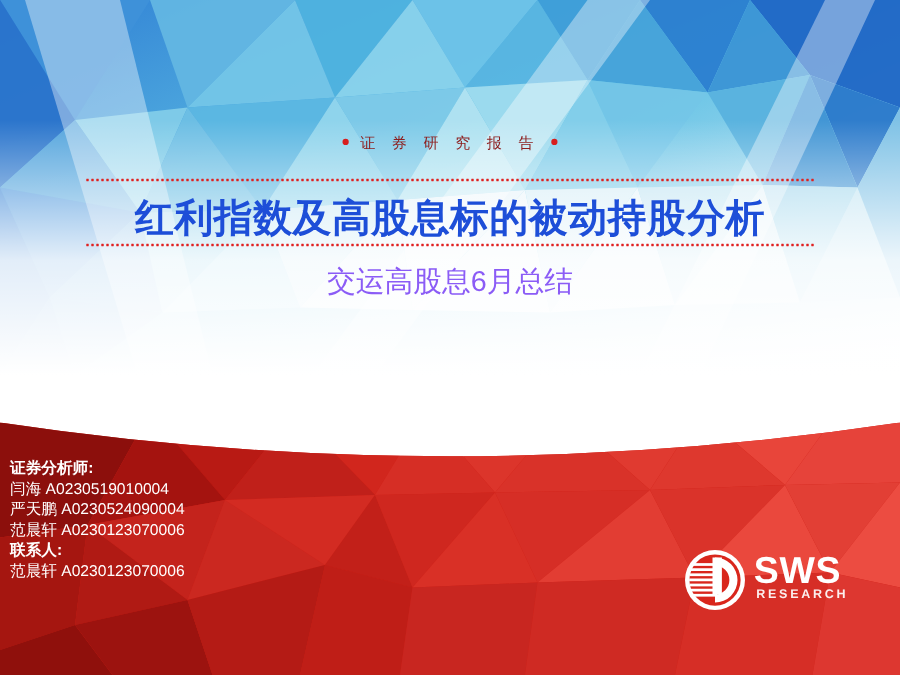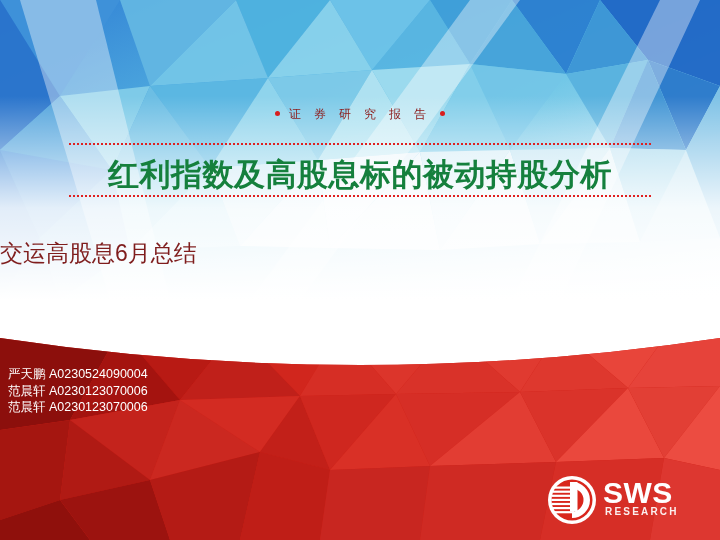--- a/index.html
+++ b/index.html
@@ -43,21 +43,20 @@
     width: 5px;
     height: 5px;
     border-radius: 50%;
     background: #d81e1e;
     vertical-align: middle;
     margin: 0 9px 3px 9px;
   }
   .eyebrow-text {
     display: inline-block;
     vertical-align: middle;
-    font-family: Liberation Serif, serif;
   }
 
   
   .dotted-rule {
     position: absolute;
     left: 68px;
     width: 584px;
     height: 2px;
     background-image: radial-gradient(circle, #e02020 0px, #e02020 0.9px, rgba(0,0,0,0) 1.2px);
     background-size: 4px 2px;
@@ -68,34 +67,33 @@
 
   
   .main-title {
     position: absolute;
     top: 154px;
     left: 0;
     width: 720px;
     text-align: center;
     font-size: 31px;
     font-weight: bold;
-    color: #15803d;
+    color: #1d4ed8;
     letter-spacing: 0.5px;
     white-space: nowrap;
   }
   .sub-title {
     position: absolute;
     top: 210px;
     left: 0;
     width: 720px;
-    text-align: left;
+    text-align: center;
     font-size: 23px;
-    color: #7f1d1d;
+    color: #8b5cf6;
     white-space: nowrap;
-    margin-top: 28px;
   }
 
   
   .credits {
     position: absolute;
     left: 8px;
     top: 366px;
     width: 300px;
     color: #ffffff;
     font-size: 12.5px;
@@ -105,21 +103,21 @@
     font-weight: bold;
   }
   .credits .entry {
     font-weight: normal;
   }
 
   
   .logo {
     position: absolute;
     left: 546px;
-    top: 472px;
+    top: 436px;
     width: 160px;
     height: 58px;
   }
   .logo-mark {
     position: absolute;
     left: 0;
     top: 2px;
     width: 52px;
     height: 52px;
   }
@@ -273,22 +271,25 @@
     <span class="eyebrow-dot"></span><span class="eyebrow-text">证 券 研 究 报 告</span><span class="eyebrow-dot"></span>
   </div>
 
   <div class="dotted-rule rule-top"></div>
   <div class="dotted-rule rule-bottom"></div>
 
   <div class="main-title">红利指数及高股息标的被动持股分析</div>
   <div class="sub-title">交运高股息6月总结</div>
 
   <div class="credits">
+    <div class="label">证券分析师:</div>
+    <div class="entry">闫海 A0230519010004</div>
     <div class="entry">严天鹏 A0230524090004</div>
     <div class="entry">范晨轩 A0230123070006</div>
+    <div class="label">联系人:</div>
     <div class="entry">范晨轩 A0230123070006</div>
   </div>
 
   <div class="logo">
     <svg class="logo-mark" viewBox="0 0 52 52" xmlns="http://www.w3.org/2000/svg">
       <circle cx="26" cy="26" r="24" fill="#ffffff"></circle>
       <circle cx="26" cy="26" r="20.5" fill="#d9261c"></circle>
       <g fill="#ffffff">
         <rect x="8" y="12.5" width="20" height="2.2"></rect>
         <rect x="6.5" y="16.6" width="21.5" height="2.2"></rect>

